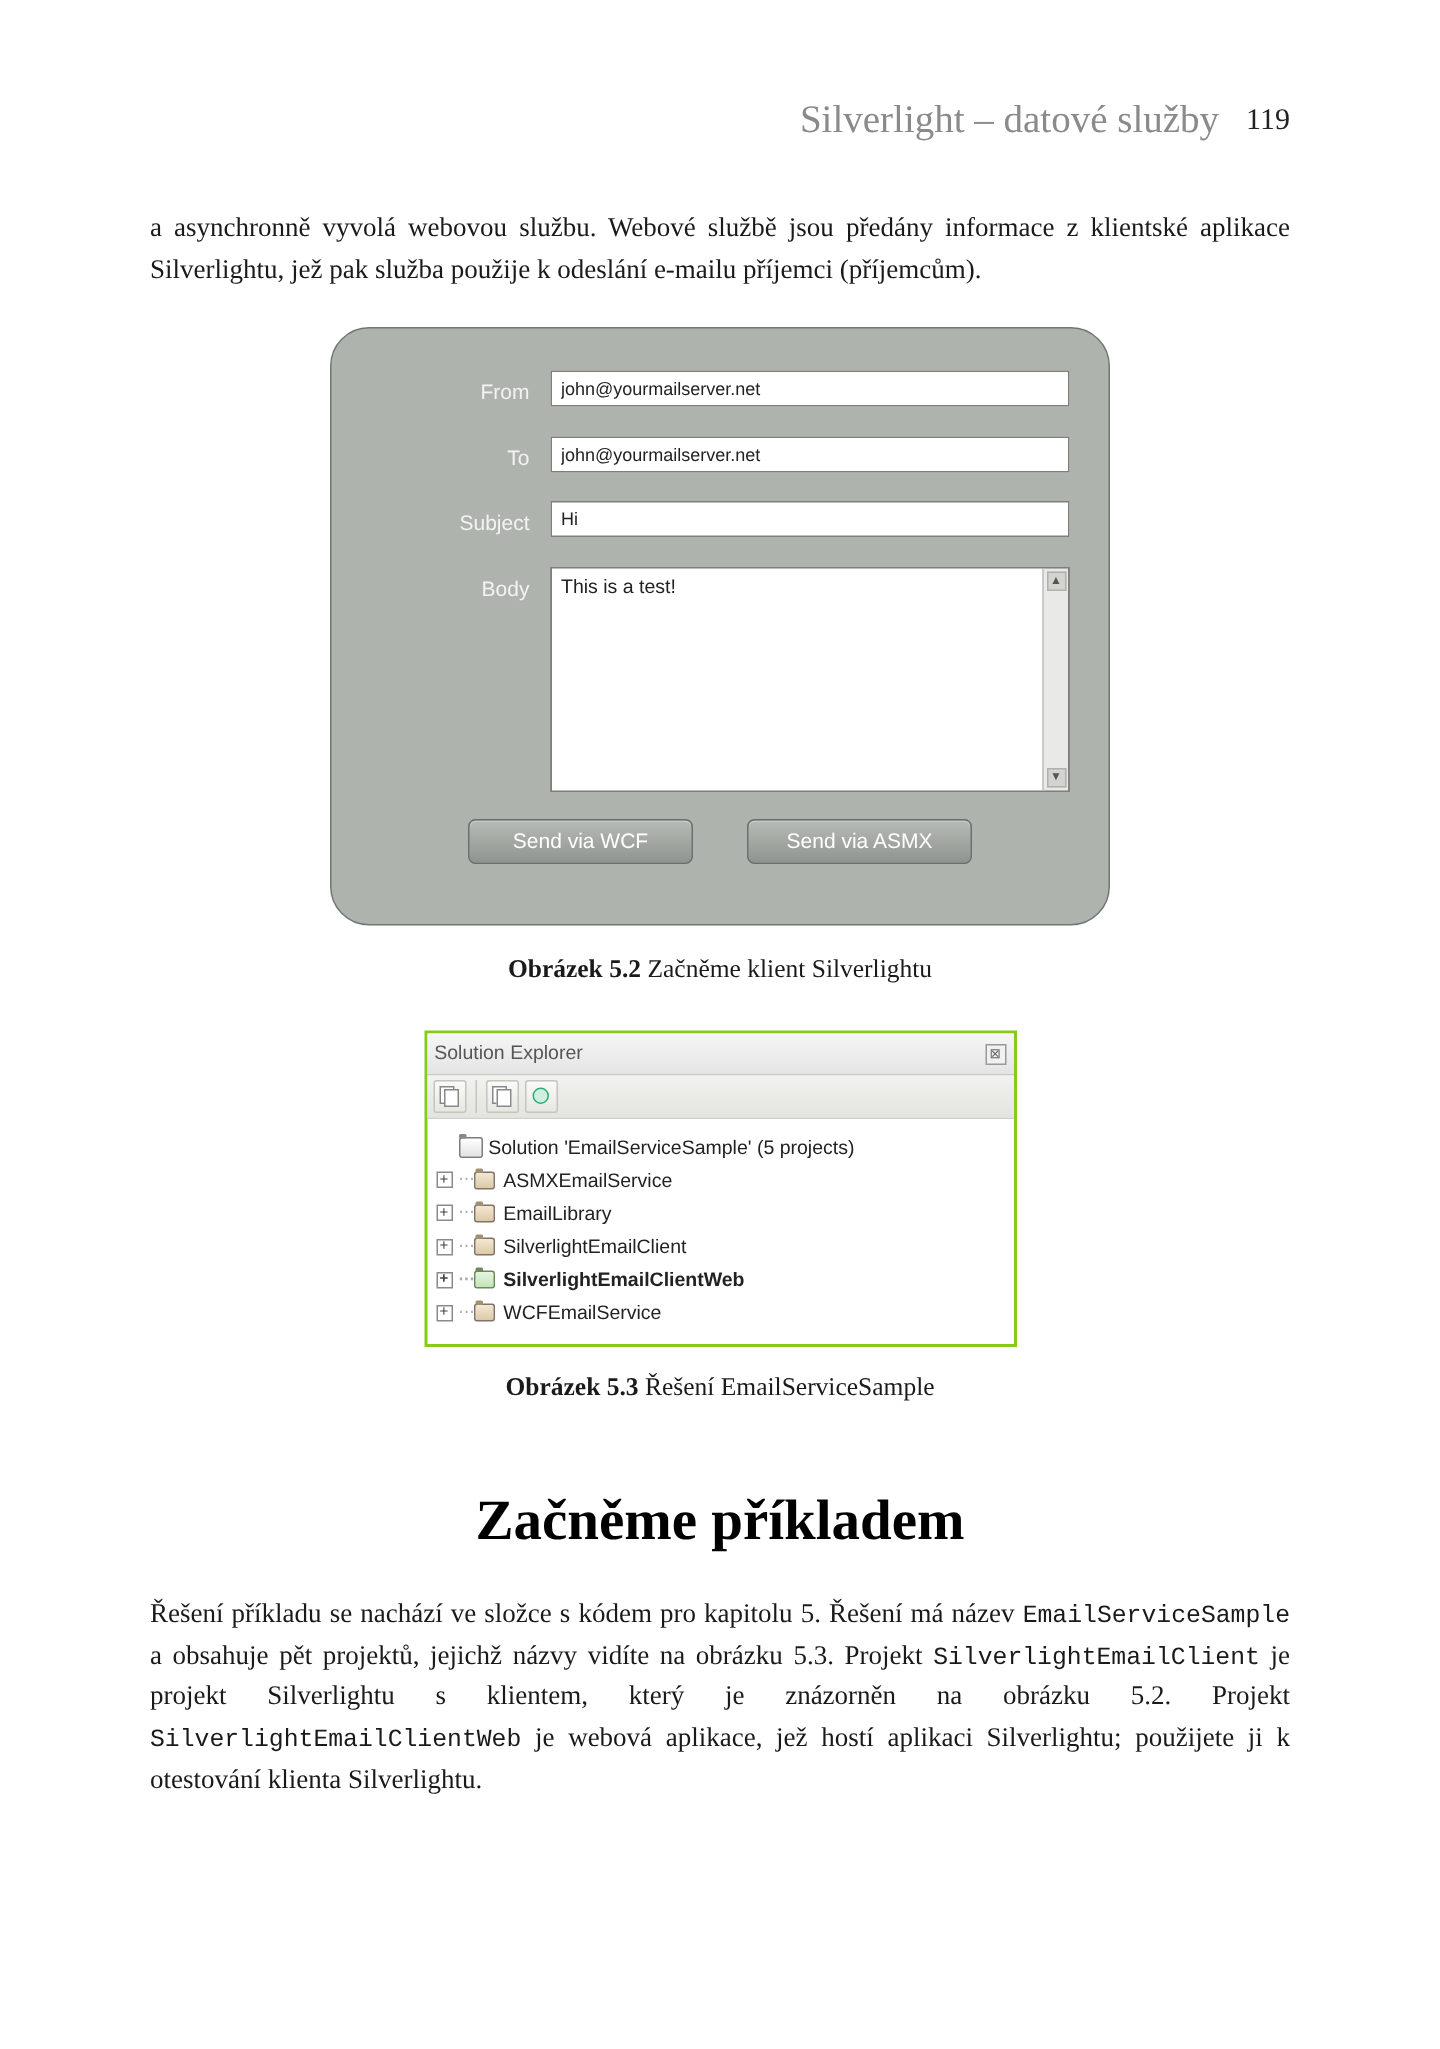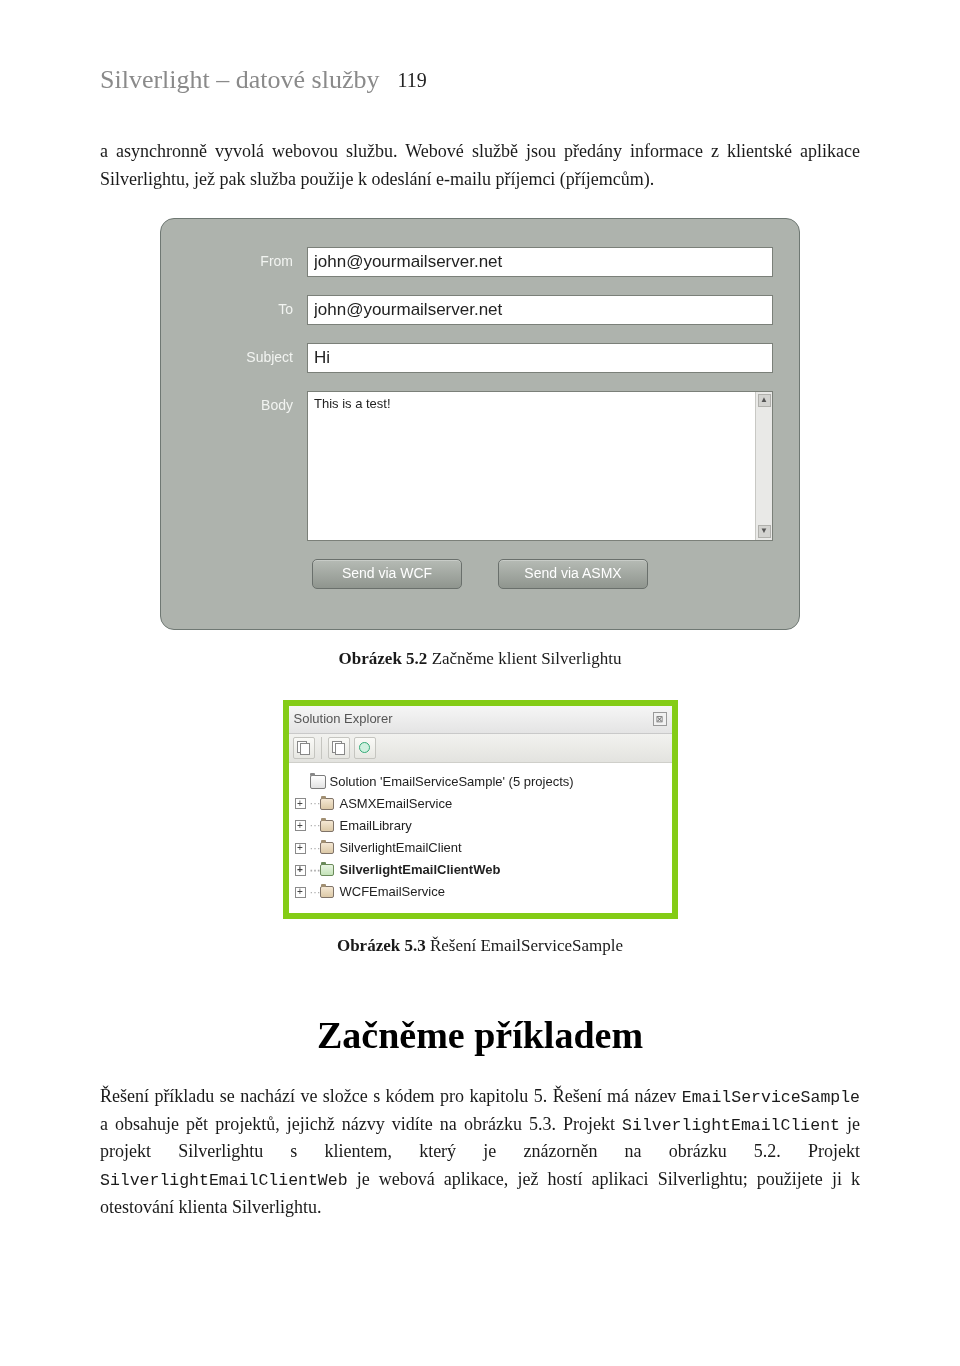--- a/index.html
+++ b/index.html
@@ -8,44 +8,45 @@
     background: #fff;
     color: #1a1a1a;
     width: 960px;
     margin: 0 auto;
     padding: 60px 100px 80px 100px;
     font-size: 18px;
     line-height: 1.55;
   }
   .header-line {
     display: flex;
+    justify-content: flex-end;
     align-items: center;
     gap: 18px;
     margin-bottom: 38px;
     color: #8a8a8a;
   }
   .header-title {
     font-size: 26px;
     font-weight: 400;
   }
   .page-number {
     font-size: 20px;
     color: #222;
   }
   .body-paragraph {
     text-align: justify;
     margin-bottom: 24px;
   }
   
   .figure1 {
-    width: 640px;
+    width: 520px;
     margin: 10px auto 16px auto;
     background: #aeb3ad;
     border: 1px solid #6f7873;
-    border-radius: 14px;
+    border-radius: 26px;
     padding: 28px 26px 40px 26px;
     font-family: "Segoe UI", Tahoma, sans-serif;
     font-size: 14px;
     color: #f2f4f1;
   }
   .form-row {
     display: flex;
     align-items: flex-start;
     margin-bottom: 18px;
   }
@@ -54,21 +55,21 @@
     text-align: right;
     padding-right: 14px;
     padding-top: 4px;
     font-size: 14px;
   }
   .form-input {
     flex: 1;
     border: 1px solid #7b8079;
     padding: 4px 6px;
     font-family: Tahoma, "Segoe UI", sans-serif;
-    font-size: 17px;
+    font-size: 12px;
     color: #222;
     background: #fff;
   }
   .body-wrapper {
     flex: 1;
     display: flex;
     border: 1px solid #7b8079;
     background: #737373;
     height: 150px;
   }
@@ -122,21 +123,21 @@
     text-align: center;
     font-size: 17px;
     margin: 8px 0 28px 0;
   }
   .caption b { font-weight: 700; }
 
   
   .figure2 {
     width: 395px;
     margin: 17px auto 14px auto;
-    border: 6px solid #84cc16;
+    border: 2px solid #84cc16;
     font-family: "Segoe UI", Tahoma, sans-serif;
     font-size: 13px;
     background: #fff;
   }
   .se-title {
     display: flex;
     align-items: center;
     justify-content: space-between;
     background: linear-gradient(#f6f6f6,#e4e4e4);
     border-bottom: 1px solid #c9c9c9;

